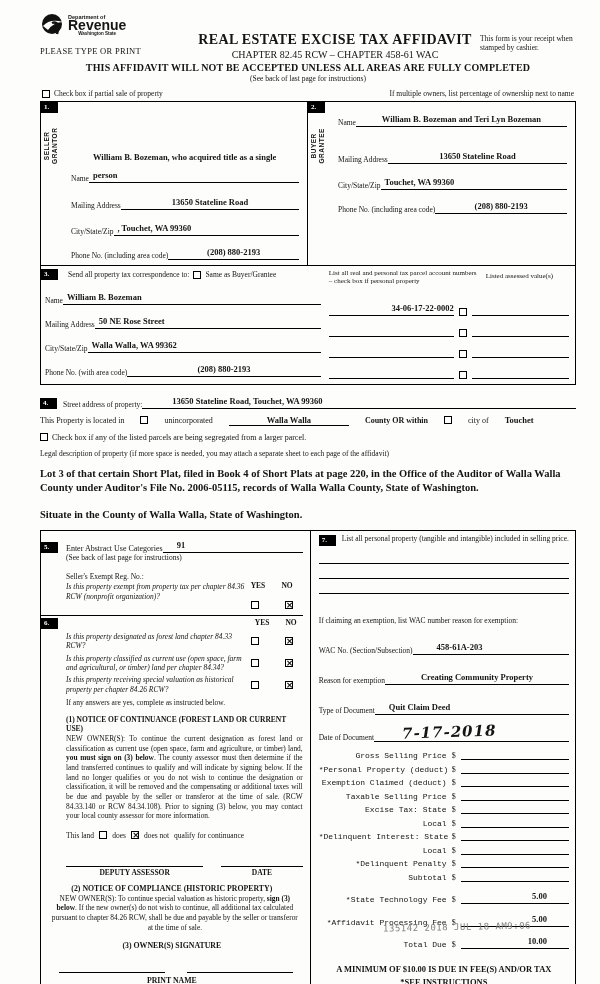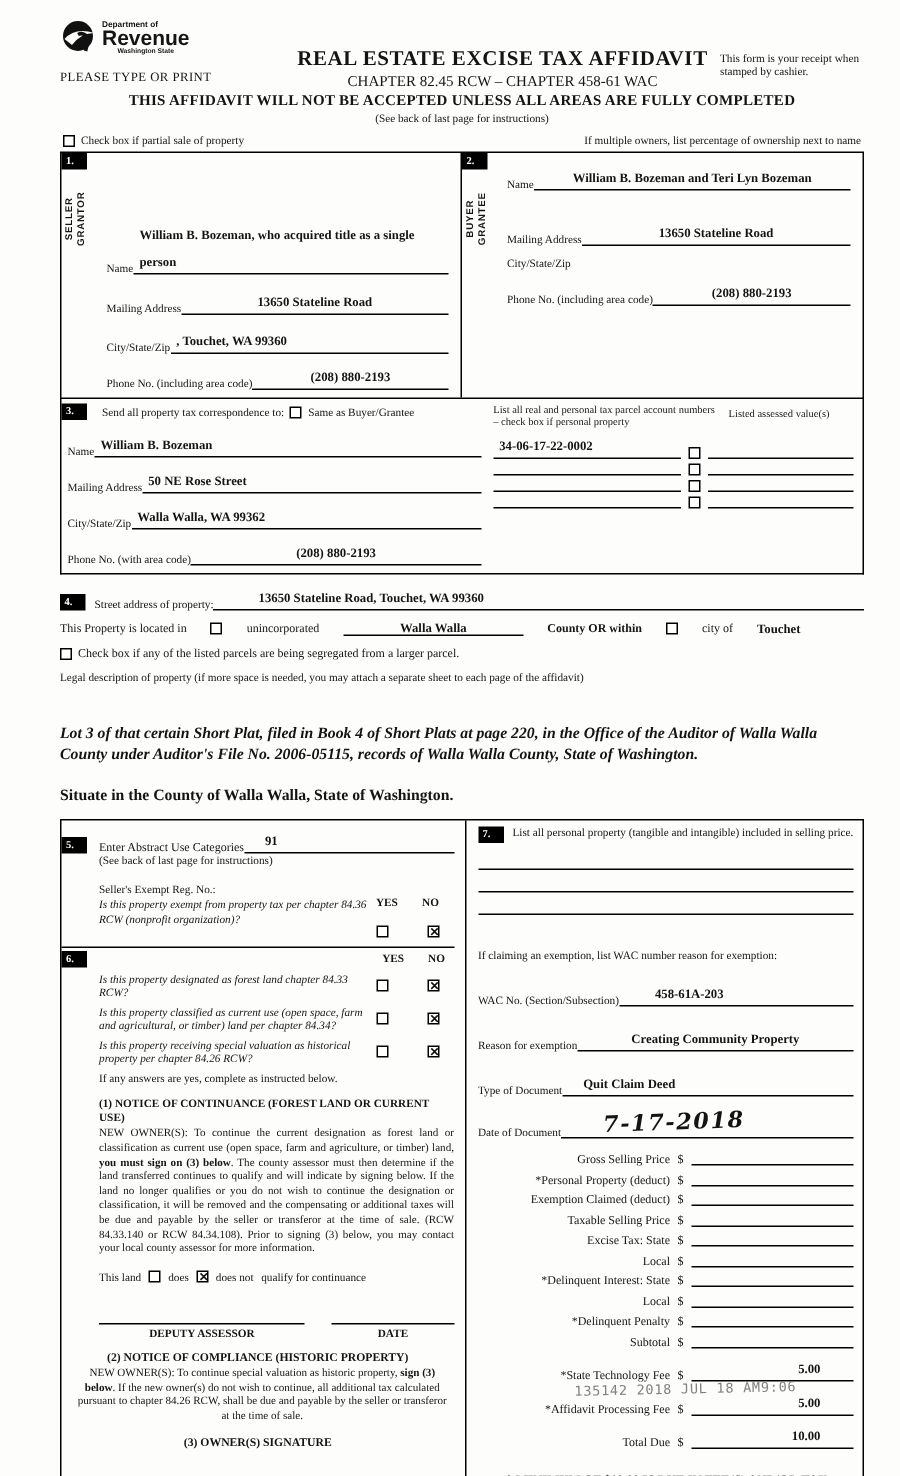--- a/index.html
+++ b/index.html
@@ -52,32 +52,32 @@
   
   .box3 { display:flex; border:1.5px solid #000; border-top:none; padding:3px 6px 5px 0; }
   .b3-left { width:53%; padding-left:0; }
   .b3-corr { display:flex; align-items:center; gap:4px; font-size:7.5px; padding-left:0; }
   .b3-corr .badge { margin-right:6px; }
   .b3-fields { padding-left:4px; }
   .b3-right { width:47%; padding-left:8px; }
   .b3-head { display:flex; font-size:7px; line-height:1.2; }
   .b3-head .h1 { width:62%; }
   .b3-head .h2 { width:38%; padding-left:8px; padding-top:3px; }
-  .parcel-row { display:flex; align-items:flex-end; gap:5px; margin-top:1px; }
+  .parcel-row { display:flex; align-items:flex-end; gap:5px; margin-top:11px;text-align:right; }
   .parcel-row .pline { width:52%; border-bottom:1px solid #000; min-height:10px; padding-left:4px; }
   .parcel-row .aline { flex:1; border-bottom:1px solid #000; min-height:10px; }
 
   
   .sec4 { margin-top:5px; }
   .s4row { display:flex; align-items:flex-end; }
   .located { display:flex; align-items:center; gap:16px; font-size:8px; margin-top:6px; }
   .county-line { display:inline-block; border-bottom:1px solid #000; width:120px; text-align:center; }
   .seg-row { display:flex; align-items:center; gap:4px; font-size:8px; margin-top:7px; }
   .legal-lbl { font-size:7.5px; margin-top:7px; }
-  .legal-text { font-size:10.5px; font-weight:bold; line-height:1.35; margin-top:27px;font-style:italic; }
+  .legal-text { font-size:10.5px; font-weight:bold; line-height:1.35; margin-top:9px; }
   .situate { font-size:10.5px; font-weight:bold; margin-top:14px; margin-bottom:10px; }
 
   
   .box567 { display:flex; border:1.5px solid #000; }
   .col-l { width:50.5%; border-right:1.5px solid #000; padding:3px 7px 4px 0; }
   .col-r { width:49.5%; padding:3px 6px 4px 8px; }
   .sec5-top { display:flex; align-items:flex-end; }
   .sec5-top .badge { margin-right:8px; }
   .s5-abs-line { flex:1; border-bottom:1px solid #000; padding-left:14px; }
   .small-note { font-size:7.5px; margin-left:25px; }
@@ -107,21 +107,21 @@
   .s7-label { font-size:7.5px; line-height:1.3; }
   .blank-line { border-bottom:1px solid #000; height:12px; margin-top:3px; }
   .s7-blanks { margin-top:6px; }
   .exemption-line { font-size:7.5px; margin-top:22px; }
   .s7row { display:flex; align-items:flex-end; margin-top:11px; }
   .hand { font-family:"DejaVu Serif", serif; font-style:italic; font-weight:bold; }
   .doc-date-val { font-size:15px; transform:rotate(-2deg); display:inline-block; letter-spacing:1px; }
 
   .fee-table { margin-top:8px; }
   .fee-row { display:flex; align-items:flex-end; margin-top:3.5px; }
-  .fee-label { width:128px; text-align:right; font-size:8px; white-space:nowrap; flex:none; }
+  .fee-label { width:128px; text-align:right; font-size:8px; white-space:nowrap; flex:none;font-family:Liberation Mono, monospace; }
   .fee-dollar { width:14px; text-align:center; font-size:8px; flex:none; }
   .fee-line { flex:1; border-bottom:1px solid #000; min-height:10px; text-align:right; padding-right:22px; }
   .fee-val { font-weight:bold; font-size:8.5px; }
   .min-note { text-align:center; font-size:8.5px; font-weight:bold; margin-top:14px; line-height:1.5; }
 
   
   .sec8 { border-top:1.5px solid #000; margin-top:0; position:relative; padding-top:3px; }
   .certify-row { display:flex; align-items:center; }
   .certify { flex:1; text-align:center; font-size:8.5px; font-weight:bold; }
 
@@ -198,20 +198,21 @@
       <div class="frow name-row">
         <span class="lbl">Name</span>
         <span class="line" style="text-align:center"><span class="val">William B. Bozeman and Teri Lyn Bozeman</span></span>
       </div>
       <div class="frow" style="margin-top:18px">
         <span class="lbl">Mailing Address</span>
         <span class="line" style="text-align:center"><span class="val">13650 Stateline Road</span></span>
       </div>
       <div class="frow" style="margin-top:7px">
         <span class="lbl">City/State/Zip</span>
+        <span class="line"><span class="val">Touchet, WA 99360</span></span>
       </div>
       <div class="frow" style="margin-top:5px">
         <span class="lbl">Phone No. (including area code)</span>
         <span class="line" style="text-align:center"><span class="val">(208) 880-2193</span></span>
       </div>
     </div>
   </div>
 
   <div class="box3">
     <div class="b3-left">

